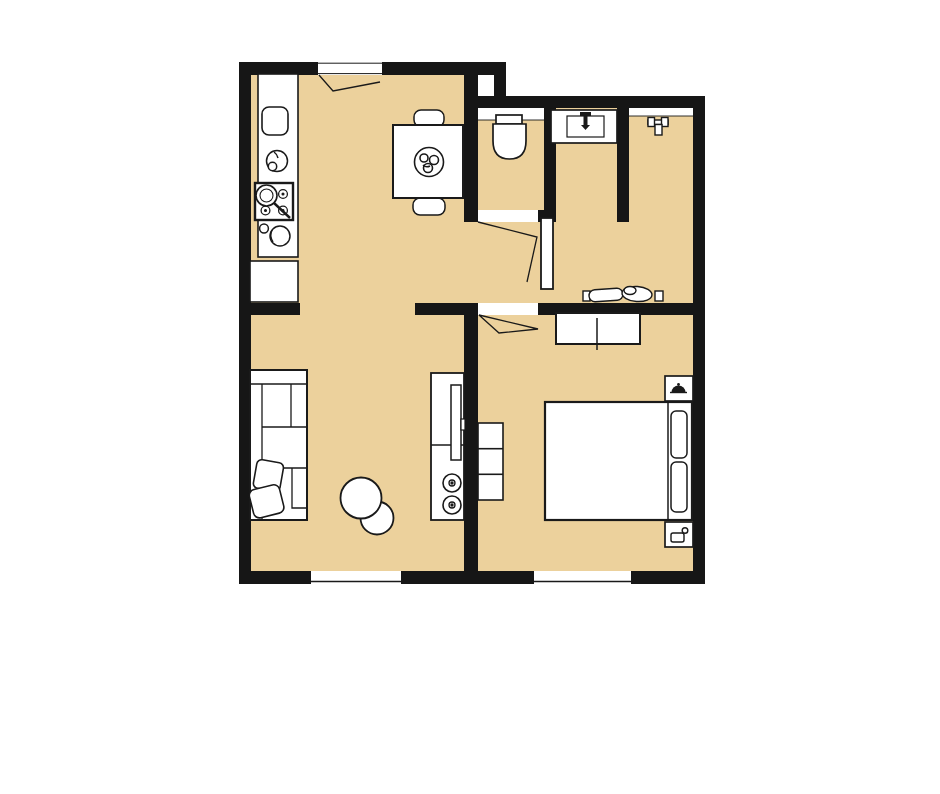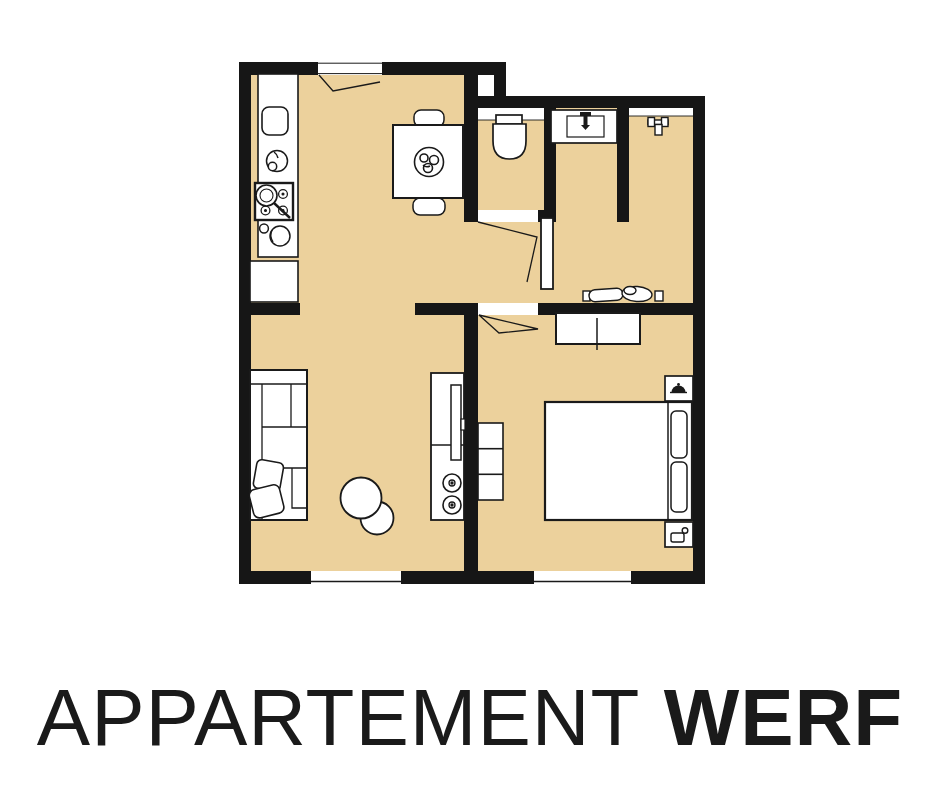--- a/index.html
+++ b/index.html
@@ -225,16 +225,13 @@
         </g>
         <g stroke-width="1.6">
           <circle cx="452" cy="505" r="9"></circle>
           <circle cx="452" cy="505" r="3" stroke-width="1.3"></circle>
           <circle cx="452" cy="505" r="0.9" fill="var(--line)"></circle>
         </g>
       </g>
     </g>
   </svg>
 
-  <div class="title">
-    <span class="light">APPARTEMENT</span><span> </span><span class="bold">WERF</span>
-  </div>
 </div>
 
 </body></html>

